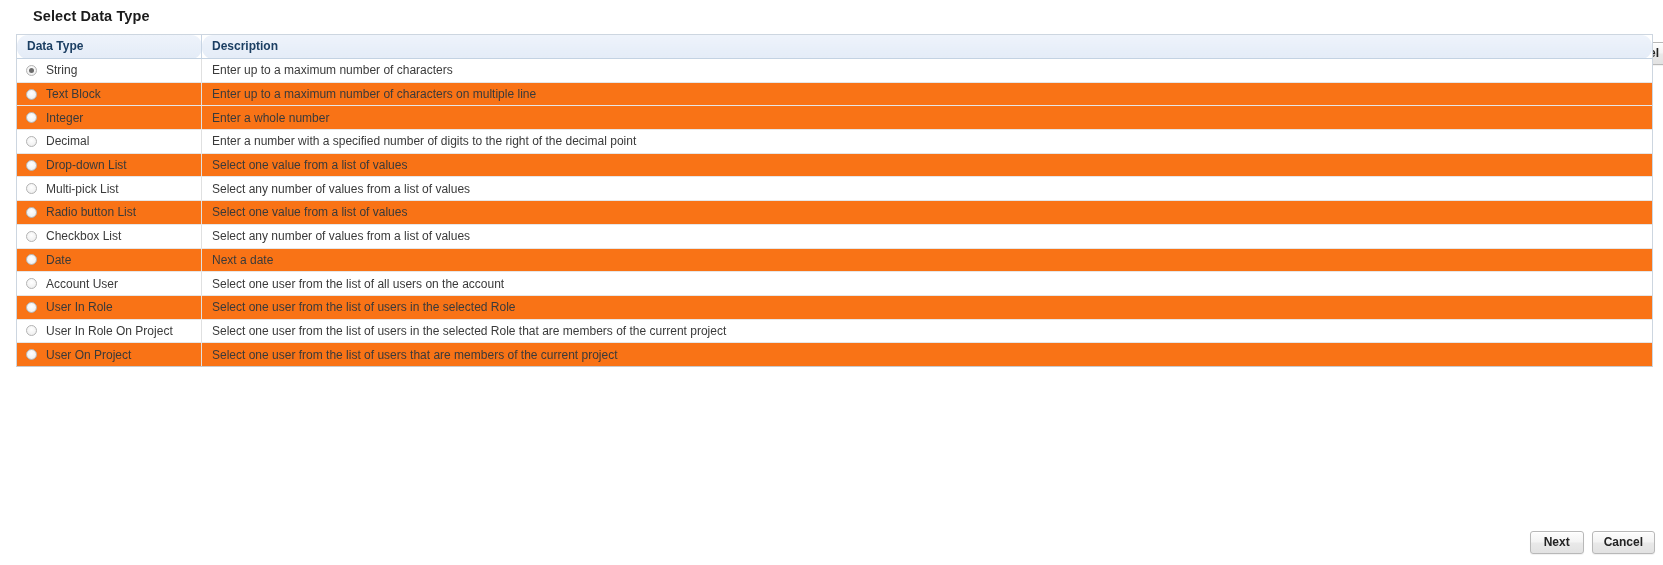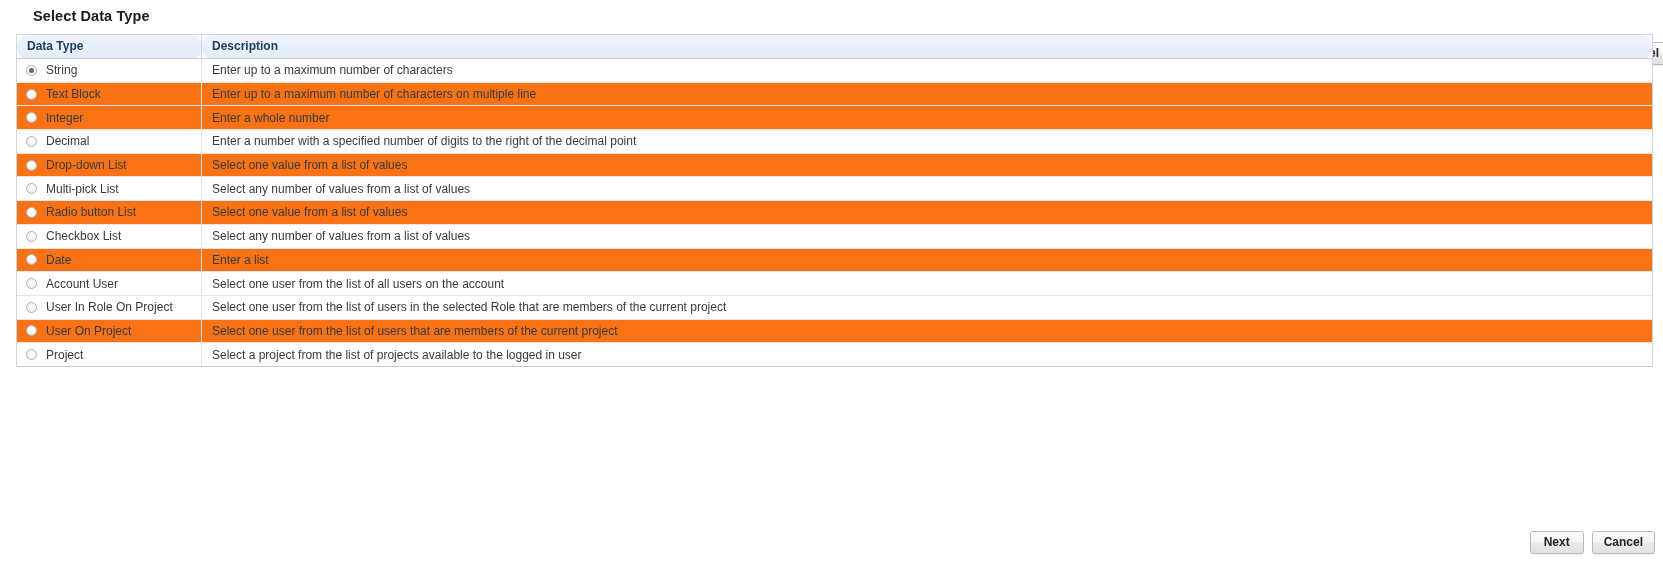--- a/index.html
+++ b/index.html
@@ -255,57 +255,57 @@
           </td>
           <td class="cell-desc"><span class="desc-label">Select any number of values from a list of values</span></td>
         </tr>
         <tr class="row-even">
           <td class="cell-type">
             <div class="type-cell-inner">
               <span class="radio"></span>
               <span class="type-label">Date</span>
             </div>
           </td>
-          <td class="cell-desc"><span class="desc-label">Enter a list</span></td>
+          <td class="cell-desc"><span class="desc-label">Next a date</span></td>
         </tr>
         <tr class="row-odd">
           <td class="cell-type">
             <div class="type-cell-inner">
               <span class="radio"></span>
               <span class="type-label">Account User</span>
             </div>
           </td>
           <td class="cell-desc"><span class="desc-label">Select one user from the list of all users on the account</span></td>
         </tr>
+        <tr class="row-even">
+          <td class="cell-type">
+            <div class="type-cell-inner">
+              <span class="radio"></span>
+              <span class="type-label">User In Role</span>
+            </div>
+          </td>
+          <td class="cell-desc"><span class="desc-label">Select one user from the list of users in the selected Role</span></td>
+        </tr>
         <tr class="row-odd">
           <td class="cell-type">
             <div class="type-cell-inner">
               <span class="radio"></span>
               <span class="type-label">User In Role On Project</span>
             </div>
           </td>
           <td class="cell-desc"><span class="desc-label">Select one user from the list of users in the selected Role that are members of the current project</span></td>
         </tr>
         <tr class="row-even">
           <td class="cell-type">
             <div class="type-cell-inner">
               <span class="radio"></span>
               <span class="type-label">User On Project</span>
             </div>
           </td>
           <td class="cell-desc"><span class="desc-label">Select one user from the list of users that are members of the current project</span></td>
-        </tr>
-        <tr class="row-odd">
-          <td class="cell-type">
-            <div class="type-cell-inner">
-              <span class="radio"></span>
-              <span class="type-label">Project</span>
-            </div>
-          </td>
-          <td class="cell-desc"><span class="desc-label">Select a project from the list of projects available to the logged in user</span></td>
         </tr>
       </tbody>
   </table>
 </div>
 
 <div class="button-bar-bottom">
   <button class="btn">Next</button>
   <button class="btn">Cancel</button>
 </div>
 

